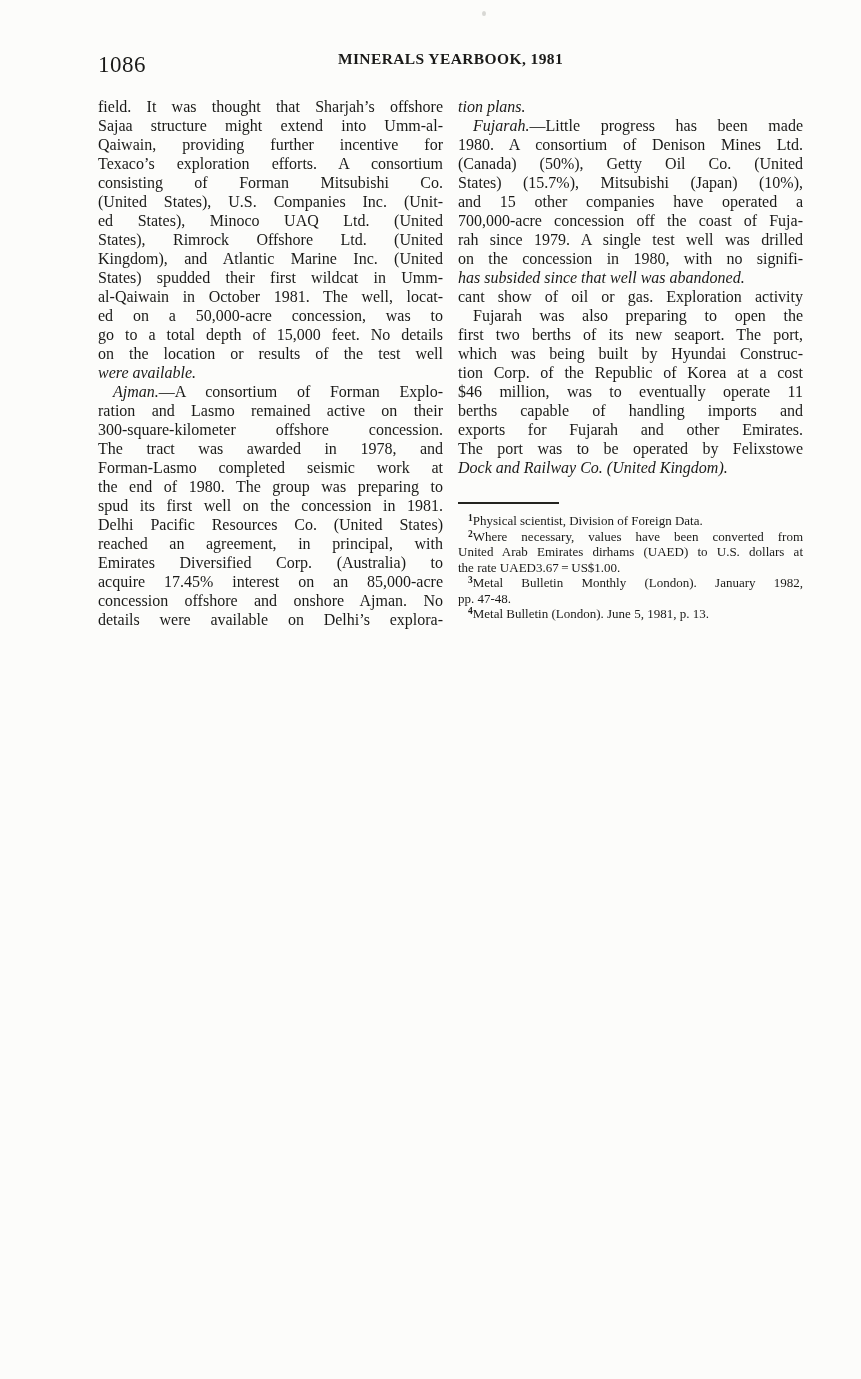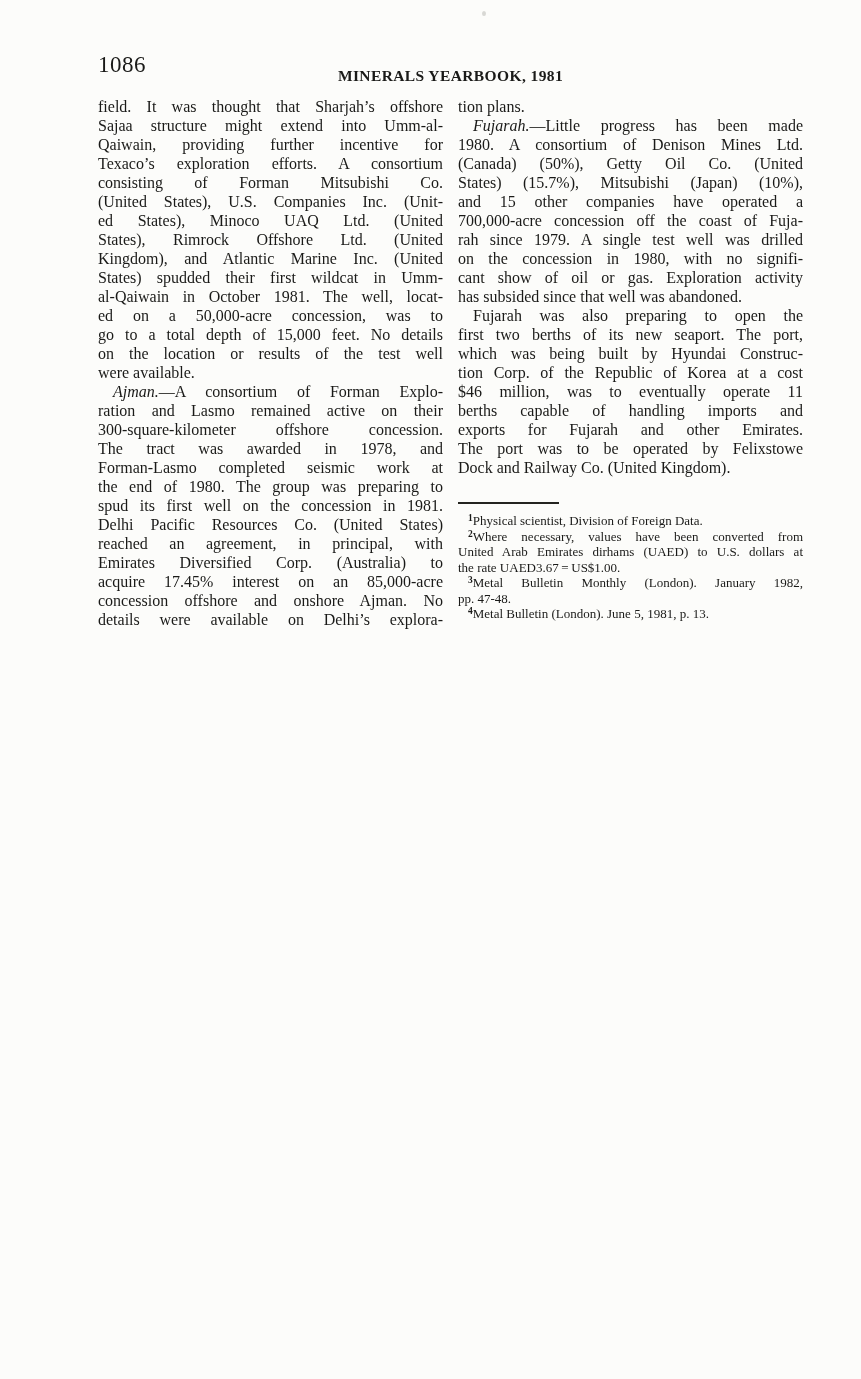--- a/index.html
+++ b/index.html
@@ -22,38 +22,37 @@
     position: absolute; left: 0; top: 7px;
     font-size: 23px; line-height: 24px;
     letter-spacing: 0.5px;
   }
   .head-title {
     position: absolute; left: 0; right: 0; top: 5px;
     text-align: center;
     font-weight: bold;
     font-size: 15.5px; line-height: 16px;
     letter-spacing: 0.4px;
-    margin-top: 17px;
   }
 
   
   .col {
     position: absolute; top: 97px; width: 345px;
   }
   .col-left  { left: 98px; }
   .col-right { left: 458px; }
 
   .line {
     height: 19px; line-height: 19px;
     font-size: 16px;
     white-space: nowrap;
     text-align: justify;
     text-align-last: justify;
   }
-  .line.last { text-align-last: left; }
+  .line.last { text-align-last: left; font-style: italic; }
   .line.ind  { text-indent: 15px; }
   .line i { font-style: italic; }
 
   
   .footnotes {
     position: absolute; left: 458px; top: 502px; width: 345px;
   }
   .fn-rule {
     width: 101px; height: 2px;
     background: #24241f;
@@ -128,22 +127,22 @@
   <div class="col col-right">
     <div class="line last">tion plans.</div>
     <div class="line ind"><i>Fujarah.</i><span>—Little progress has been made</span></div>
     <div class="line">1980. A consortium of Denison Mines Ltd.</div>
     <div class="line">(Canada) (50%), Getty Oil Co. (United</div>
     <div class="line">States) (15.7%), Mitsubishi (Japan) (10%),</div>
     <div class="line">and 15 other companies have operated a</div>
     <div class="line">700,000-acre concession off the coast of Fuja-</div>
     <div class="line">rah since 1979. A single test well was drilled</div>
     <div class="line">on the concession in 1980, with no signifi-</div>
+    <div class="line last">has subsided since that well was abandoned.</div>
     <div class="line">cant show of oil or gas. Exploration activity</div>
-    <div class="line last">has subsided since that well was abandoned.</div>
     <div class="line ind">Fujarah was also preparing to open the</div>
     <div class="line">first two berths of its new seaport. The port,</div>
     <div class="line">which was being built by Hyundai Construc-</div>
     <div class="line">tion Corp. of the Republic of Korea at a cost</div>
     <div class="line">$46 million, was to eventually operate 11</div>
     <div class="line">berths capable of handling imports and</div>
     <div class="line">exports for Fujarah and other Emirates.</div>
     <div class="line">The port was to be operated by Felixstowe</div>
     <div class="line last">Dock and Railway Co. (United Kingdom).</div>
   </div>

